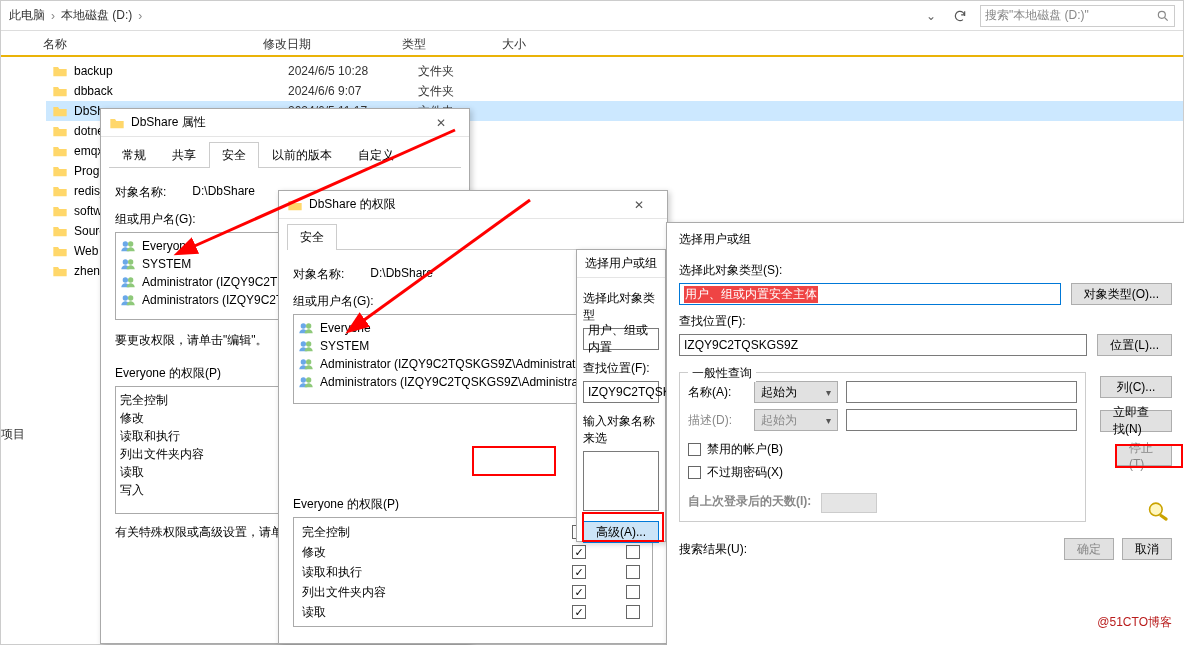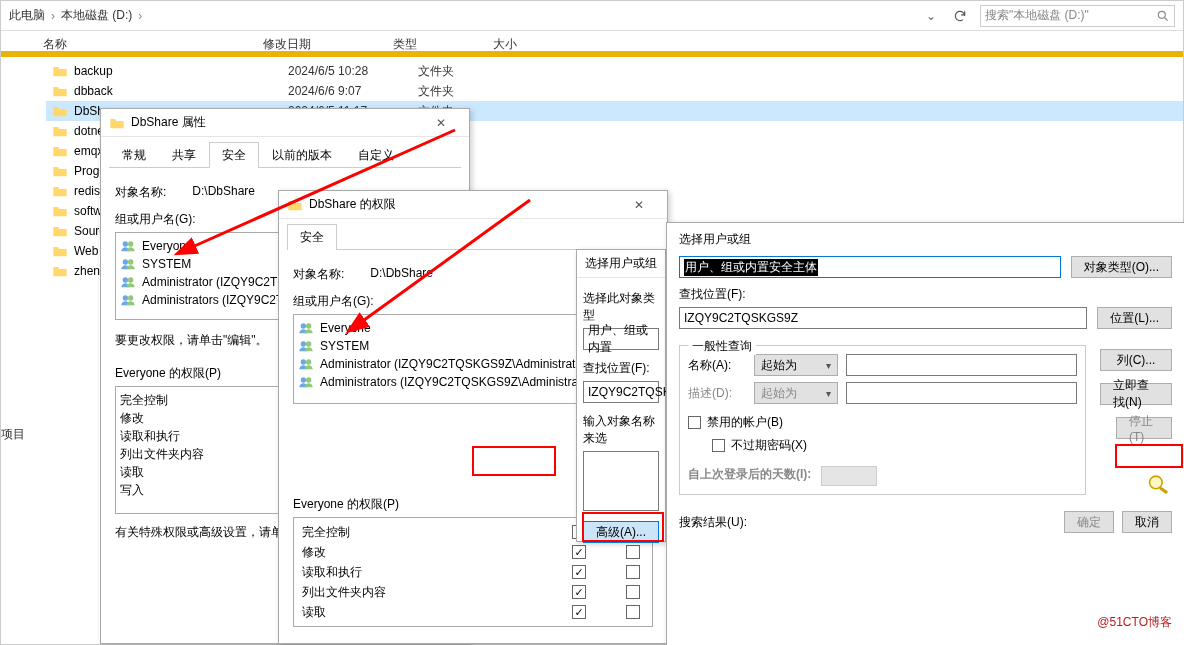--- a/index.html
+++ b/index.html
@@ -6,23 +6,23 @@
 body{background:#fff;width:1184px;height:645px;position:relative;overflow:hidden;}
 .explorer{position:absolute;left:0;top:0;width:1184px;height:645px;border:1px solid #ccc;}
 .breadcrumb{display:flex;align-items:center;height:30px;border-bottom:1px solid #ddd;padding:0 8px;gap:6px;}
 .breadcrumb .bc-text{color:#333;}
 .breadcrumb .sep{color:#888;}
 .breadcrumb-bar{flex:1;display:flex;align-items:center;gap:6px;}
 .bc-dd{width:18px;height:18px;display:flex;align-items:center;justify-content:center;color:#666;margin-left:auto;}
 .bc-refresh{width:28px;height:22px;border:1px solid transparent;display:flex;align-items:center;justify-content:center;}
 .searchbox{width:195px;height:22px;border:1px solid #ccc;display:flex;align-items:center;padding:0 4px;color:#888;gap:4px;}
 .searchbox .mag{width:14px;height:14px;}
-.headers{display:flex;height:26px;border-bottom:6px solid #eab308;padding-left:34px;color:#333;}
+.headers{display:flex;height:26px;border-bottom:2px solid #eab308;padding-left:34px;color:#333;}
 .headers .h{padding:5px 8px;}
-.h-name{width:220px;}.h-date{width:130px;}.h-type{width:100px;}.h-size{width:80px;}
+.h-name{width:220px;}.h-date{width:130px;}.h-type{width:100px;margin-left:9px;}.h-size{width:80px;}
 .filelist{padding-left:45px;padding-top:4px;}
 .row{display:flex;align-items:center;height:20px;}
 .row.sel{background:#cce8ff;}
 .row .folder-icon{width:16px;height:14px;margin:0 6px;}
 .row .c-name{width:214px;}.row .c-date{width:130px;color:#333;}.row .c-type{width:100px;color:#333;}
 .sidelabel{position:absolute;left:0;top:425px;font-size:12px;color:#333;}
 
 .dlg{position:absolute;background:#fff;border:1px solid #aaa;box-shadow:2px 2px 6px rgba(0,0,0,0.2);}
 .dlg-title{height:28px;display:flex;align-items:center;padding:0 8px;gap:6px;border-bottom:1px solid #e5e5e5;}
 .dlg-title .ficon{width:16px;height:14px;}
@@ -39,21 +39,21 @@
 .redarrow{position:absolute;pointer-events:none;}
 .permbox{border:1px solid #aaa;padding:4px 8px;}
 .permrow{display:flex;justify-content:space-between;height:20px;align-items:center;}
 .chk{width:14px;height:14px;border:1px solid #666;display:inline-flex;align-items:center;justify-content:center;}
 .chk.checked:after{content:"✓";font-size:11px;}
 .btn{height:22px;padding:0 12px;border:1px solid #adadad;background:#e1e1e1;display:inline-flex;align-items:center;justify-content:center;cursor:default;}
 .btn.depressed{border-color:#0078d7;background:#cce4f7;}
 .redbox{position:absolute;border:2px solid #f00;pointer-events:none;}
 .textfield{height:22px;border:1px solid #7a7a7a;padding:0 4px;display:flex;align-items:center;background:#fff;}
 .textfield.sel{background:#fff;}
-.textfield .selspan{background:#000000;color:#fff;padding:0 1px;}
+.textfield .selspan{background:#ef4444;color:#fff;padding:0 1px;}
 .dropdown{height:22px;border:1px solid #adadad;background:#e1e1e1;display:flex;align-items:center;padding:0 6px;gap:4px;}
 .dropdown:after{content:"▾";margin-left:auto;color:#555;font-size:10px;}
 .fieldset{border:1px solid #ccc;padding:8px;position:relative;margin-top:10px;}
 .fieldset>.legend{position:absolute;top:-8px;left:8px;background:#fff;padding:0 4px;}
 .chkbox{width:13px;height:13px;border:1px solid #666;display:inline-block;vertical-align:middle;}
 .grayblock{width:56px;height:20px;background:#e5e5e5;border:1px solid #ccc;}
 .searchicon{width:26px;height:22px;}
 .watermark{position:absolute;right:12px;bottom:14px;color:#b91c1c;font-size:12px;}
 </style>
 </head>
@@ -373,20 +373,21 @@
     <div class="textfield" style="height:60px"></div>
     <div style="margin-top:10px;text-align:right">
       <span class="btn depressed">高级(A)...</span>
     </div>
   </div>
 </div>
 
 <div class="dlg" style="left:666px;top:222px;width:518px;height:423px;border-right:none;border-bottom:none;">
   <div style="padding:8px 12px 4px 12px;">选择用户或组</div>
   <div class="dlg-body" style="padding:4px 12px;">
+    <div class="lbl">选择此对象类型(S):</div>
     <div style="display:flex;gap:10px;align-items:center;">
       <div class="textfield sel" style="flex:1;border-color:#0078d7;">
           <span class="selspan">用户、组或内置安全主体</span>
         </div>
       <span class="btn">对象类型(O)...</span>
     </div>
     <div class="lbl" style="margin-top:8px">查找位置(F):</div>
     <div style="display:flex;gap:10px;align-items:center;">
       <div class="textfield" style="flex:1">
           <span>IZQY9C2TQSKGS9Z</span>
@@ -406,21 +407,21 @@
           <span style="color:#888">描述(D):</span>
           <div class="dropdown" style="color:#888">
               <span>起始为</span>
             </div>
           <div class="textfield"></div>
         </div>
         <div style="margin-top:10px;display:flex;align-items:center;gap:6px;">
             <span class="chkbox"></span>
             <span>禁用的帐户(B)</span>
           </div>
-        <div style="margin-top:6px;display:flex;align-items:center;gap:6px;margin-left:24px;">
+        <div style="margin-top:6px;display:flex;align-items:center;gap:6px;">
             <span class="chkbox"></span>
             <span>不过期密码(X)</span>
           </div>
         <div style="margin-top:12px;display:flex;align-items:flex-start;gap:10px;color:#888;font-weight:bold;">
           <span>自上次登录后的天数(I):</span>
           <div class="grayblock"></div>
         </div>
       </div>
       <div style="width:76px;display:flex;flex-direction:column;gap:12px;padding-top:14px;align-items:flex-end;">
         <span class="btn" style="width:72px">列(C)...</span>

